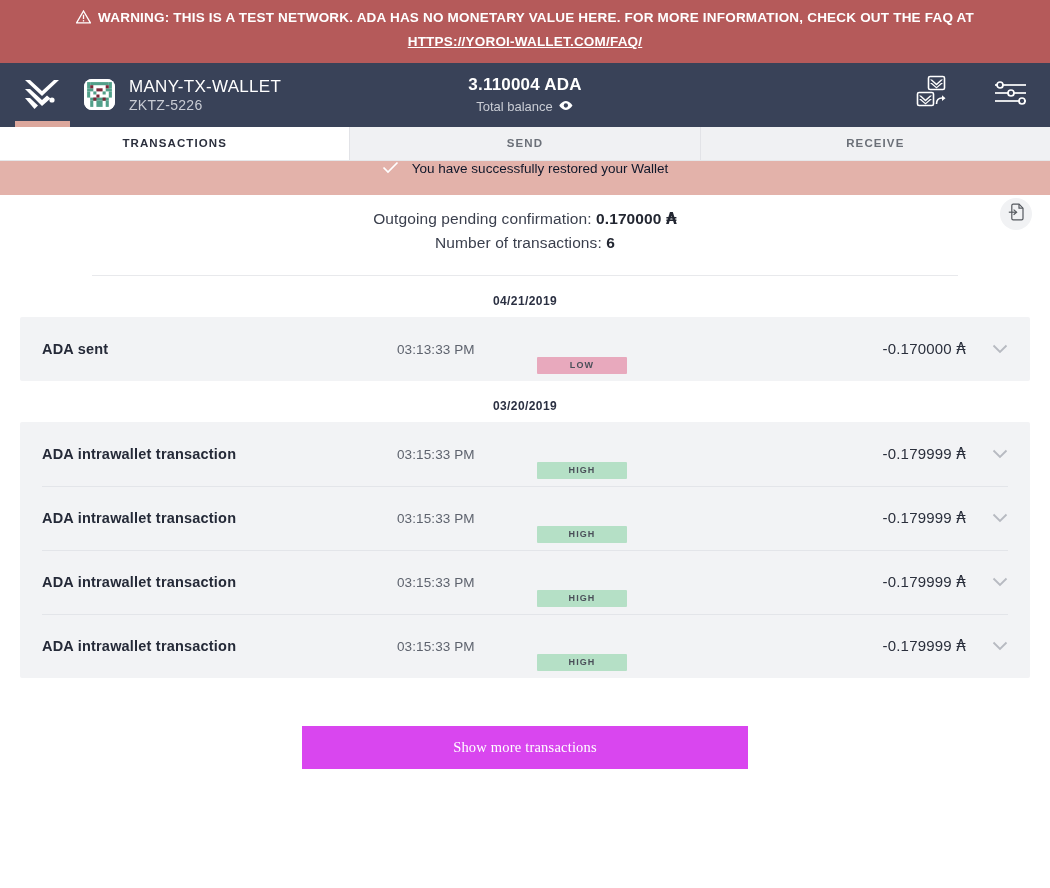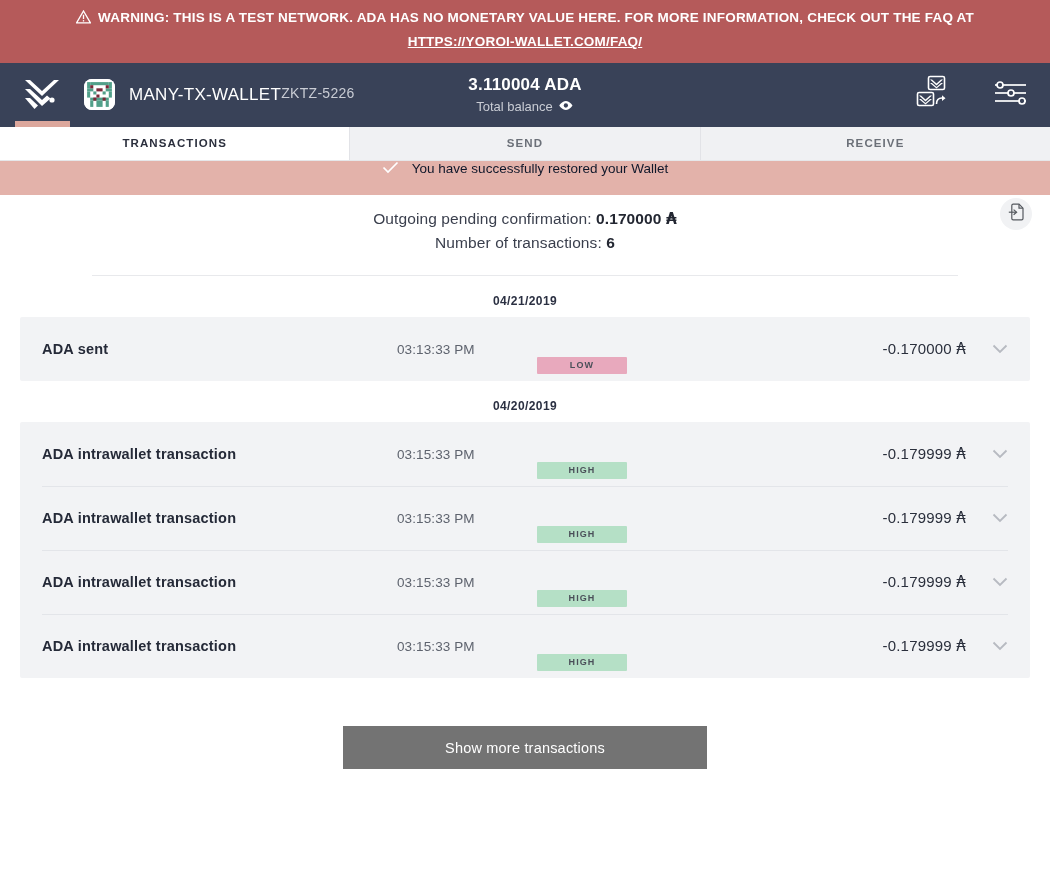--- a/index.html
+++ b/index.html
@@ -62,21 +62,21 @@
     align-items: center;
     gap: 14px;
   }
   .identicon {
     width: 31px; height: 31px;
     border-radius: 8px;
     overflow: hidden;
     background: #ffffff;
     display: block;
   }
-  .wallet-texts { display: flex; flex-direction: row; gap: 0; }
+  .wallet-texts { display: flex; flex-direction: column; gap: 0; }
   .wallet-name {
     color: #ffffff;
     font-size: 17px;
     letter-spacing: .3px;
   }
   .wallet-id {
     color: #c9ccd4;
     font-size: 14px;
     letter-spacing: .3px;
   }
@@ -262,27 +262,27 @@
     right: 22px;
     display: flex; align-items: center;
   }
 
   .showmore-wrap {
     display: flex;
     justify-content: center;
     padding-top: 48px;
   }
   .showmore-btn {
-    width: 364px;
+    width: 446px;
     height: 43px;
-    background: #737373;
+    background: #d946ef;
     color: #ffffff;
     border: none;
     font-size: 14.5px;
-    font-family: Liberation Sans, sans-serif;
+    font-family: Liberation Serif, serif;
     letter-spacing: .2px;
     cursor: pointer;
   }
 </style>
 </head>
 <body>
 
 <div class="app">
 
   <div class="warning-banner">
@@ -447,21 +447,21 @@
           <span class="ada-sym">₳</span>
         </div>
         <span class="chev">
           <svg width="16" height="10" viewBox="0 0 16 10" aria-hidden="true">
             <polyline points="1.5,1.5 8,8 14.5,1.5" fill="none" stroke="#b7bac1" stroke-width="1.8"></polyline>
           </svg>
         </span>
       </div>
     </div>
 
-    <div class="date-head">04/20/2019</div>
+    <div class="date-head">03/20/2019</div>
     <div class="tx-card">
       <div class="tx-row">
         <div class="tx-type">ADA intrawallet transaction</div>
         <div class="tx-time">03:15:33 PM</div>
         <div class="tx-badge-cell">
           <span class="badge high">HIGH</span>
         </div>
         <div class="tx-amount">
           <span>-0.179999</span>
           <span class="ada-sym">₳</span>

